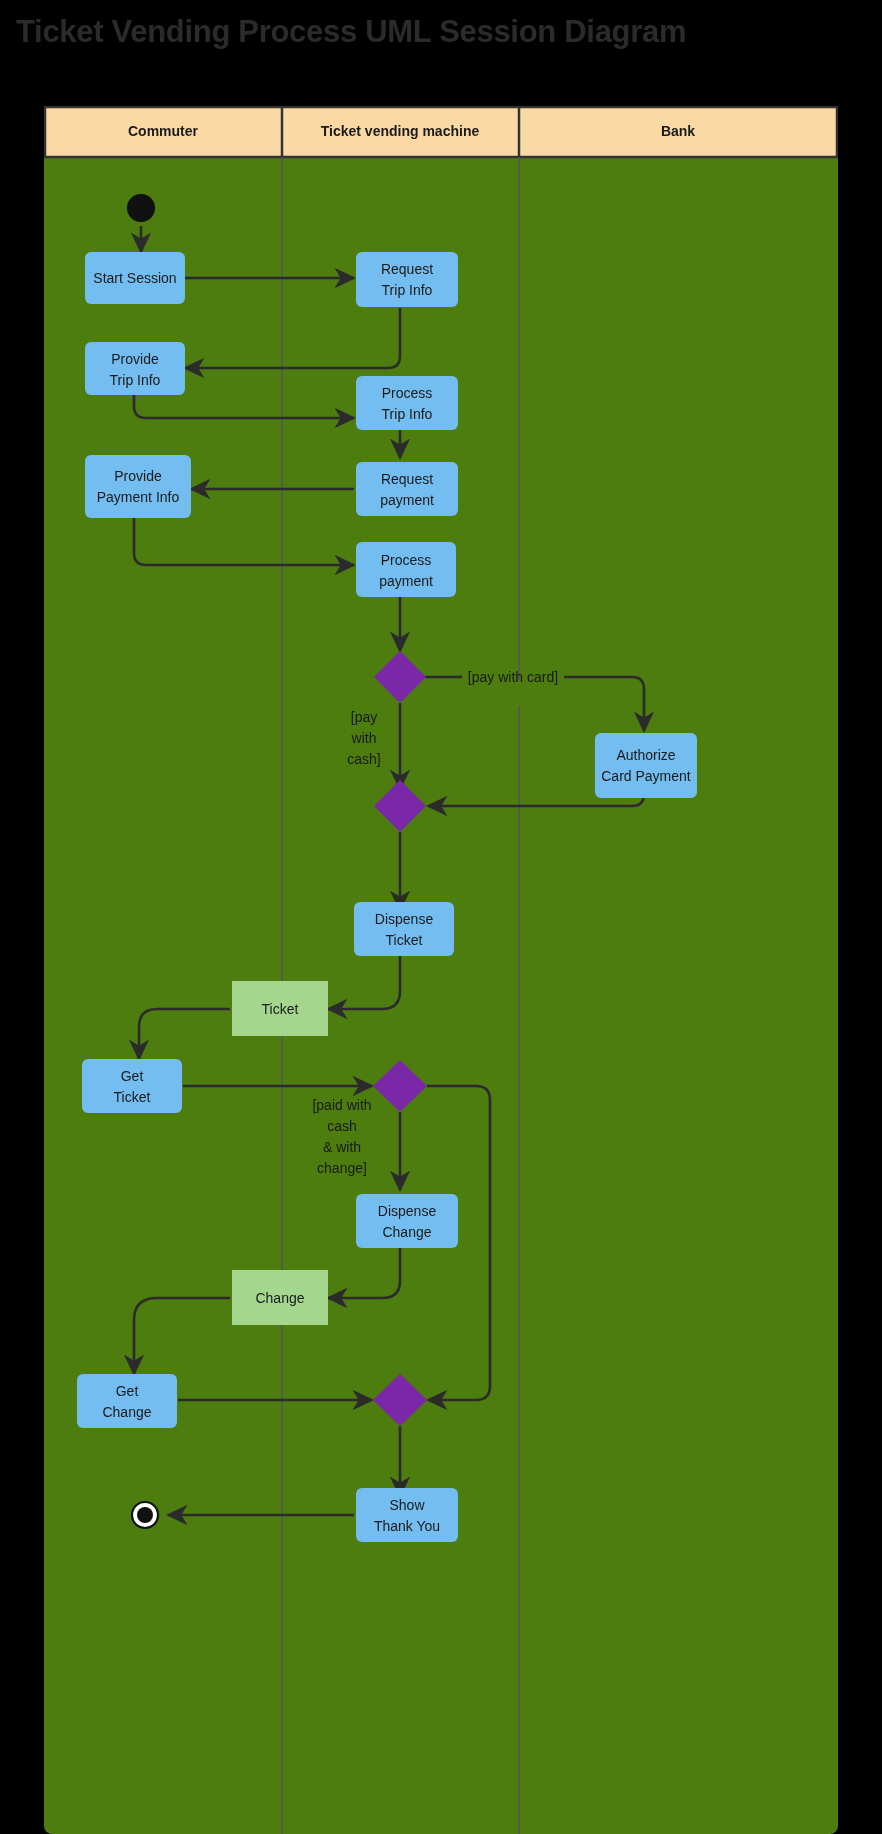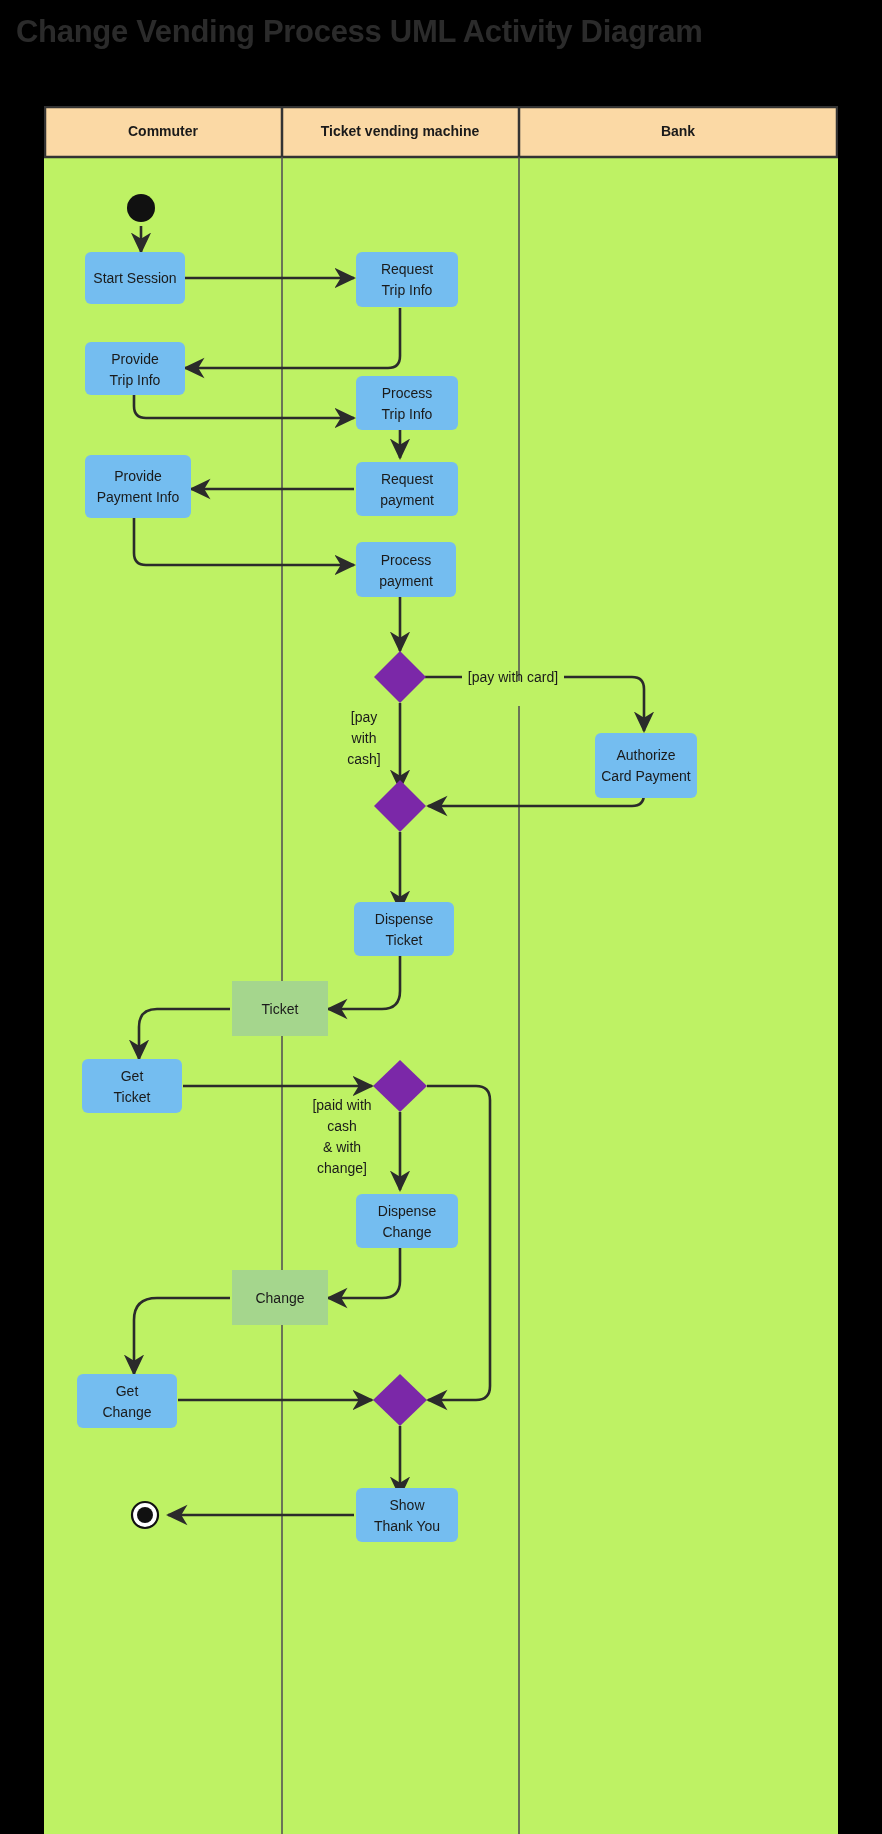--- a/index.html
+++ b/index.html
@@ -24,21 +24,22 @@
     letter-spacing: -0.3px;
     font-family: "Liberation Sans", sans-serif;
     white-space: nowrap;
   }
   #diagram-canvas {
     position: absolute;
     left: 44px;
     top: 106px;
     width: 794px;
     height: 1728px;
-    background: #bef264;
+    background: #4d7c0f;
+    border-radius: 8px;
   }
   svg { display: block; }
   .lane-header-label {
     font-family: "Liberation Sans", sans-serif;
     font-size: 14px;
     font-weight: bold;
     fill: #1a1a1a;
   }
   .node-label {
     font-family: "Liberation Sans", sans-serif;
@@ -47,21 +48,21 @@
   }
   .guard-label {
     font-family: "Liberation Sans", sans-serif;
     font-size: 14px;
     fill: #1a1a1a;
   }
 </style>
 </head>
 <body>
 
-<div id="page-title">Change Vending Process UML Activity Diagram</div>
+<div id="page-title">Ticket Vending Process UML Session Diagram</div>
 
 <div id="diagram-canvas">
   <svg width="794" height="1728" viewBox="0 0 794 1728" xmlns="http://www.w3.org/2000/svg">
     <defs>
       <marker id="arrow" viewBox="0 0 12 12" refX="10" refY="6" markerWidth="9" markerHeight="9" orient="auto-start-reverse">
         <path d="M 0 0.8 L 11 6 L 0 11.2 L 3.2 6 Z" fill="#2b2b2b"></path>
       </marker>
     </defs>
 
     <g>

